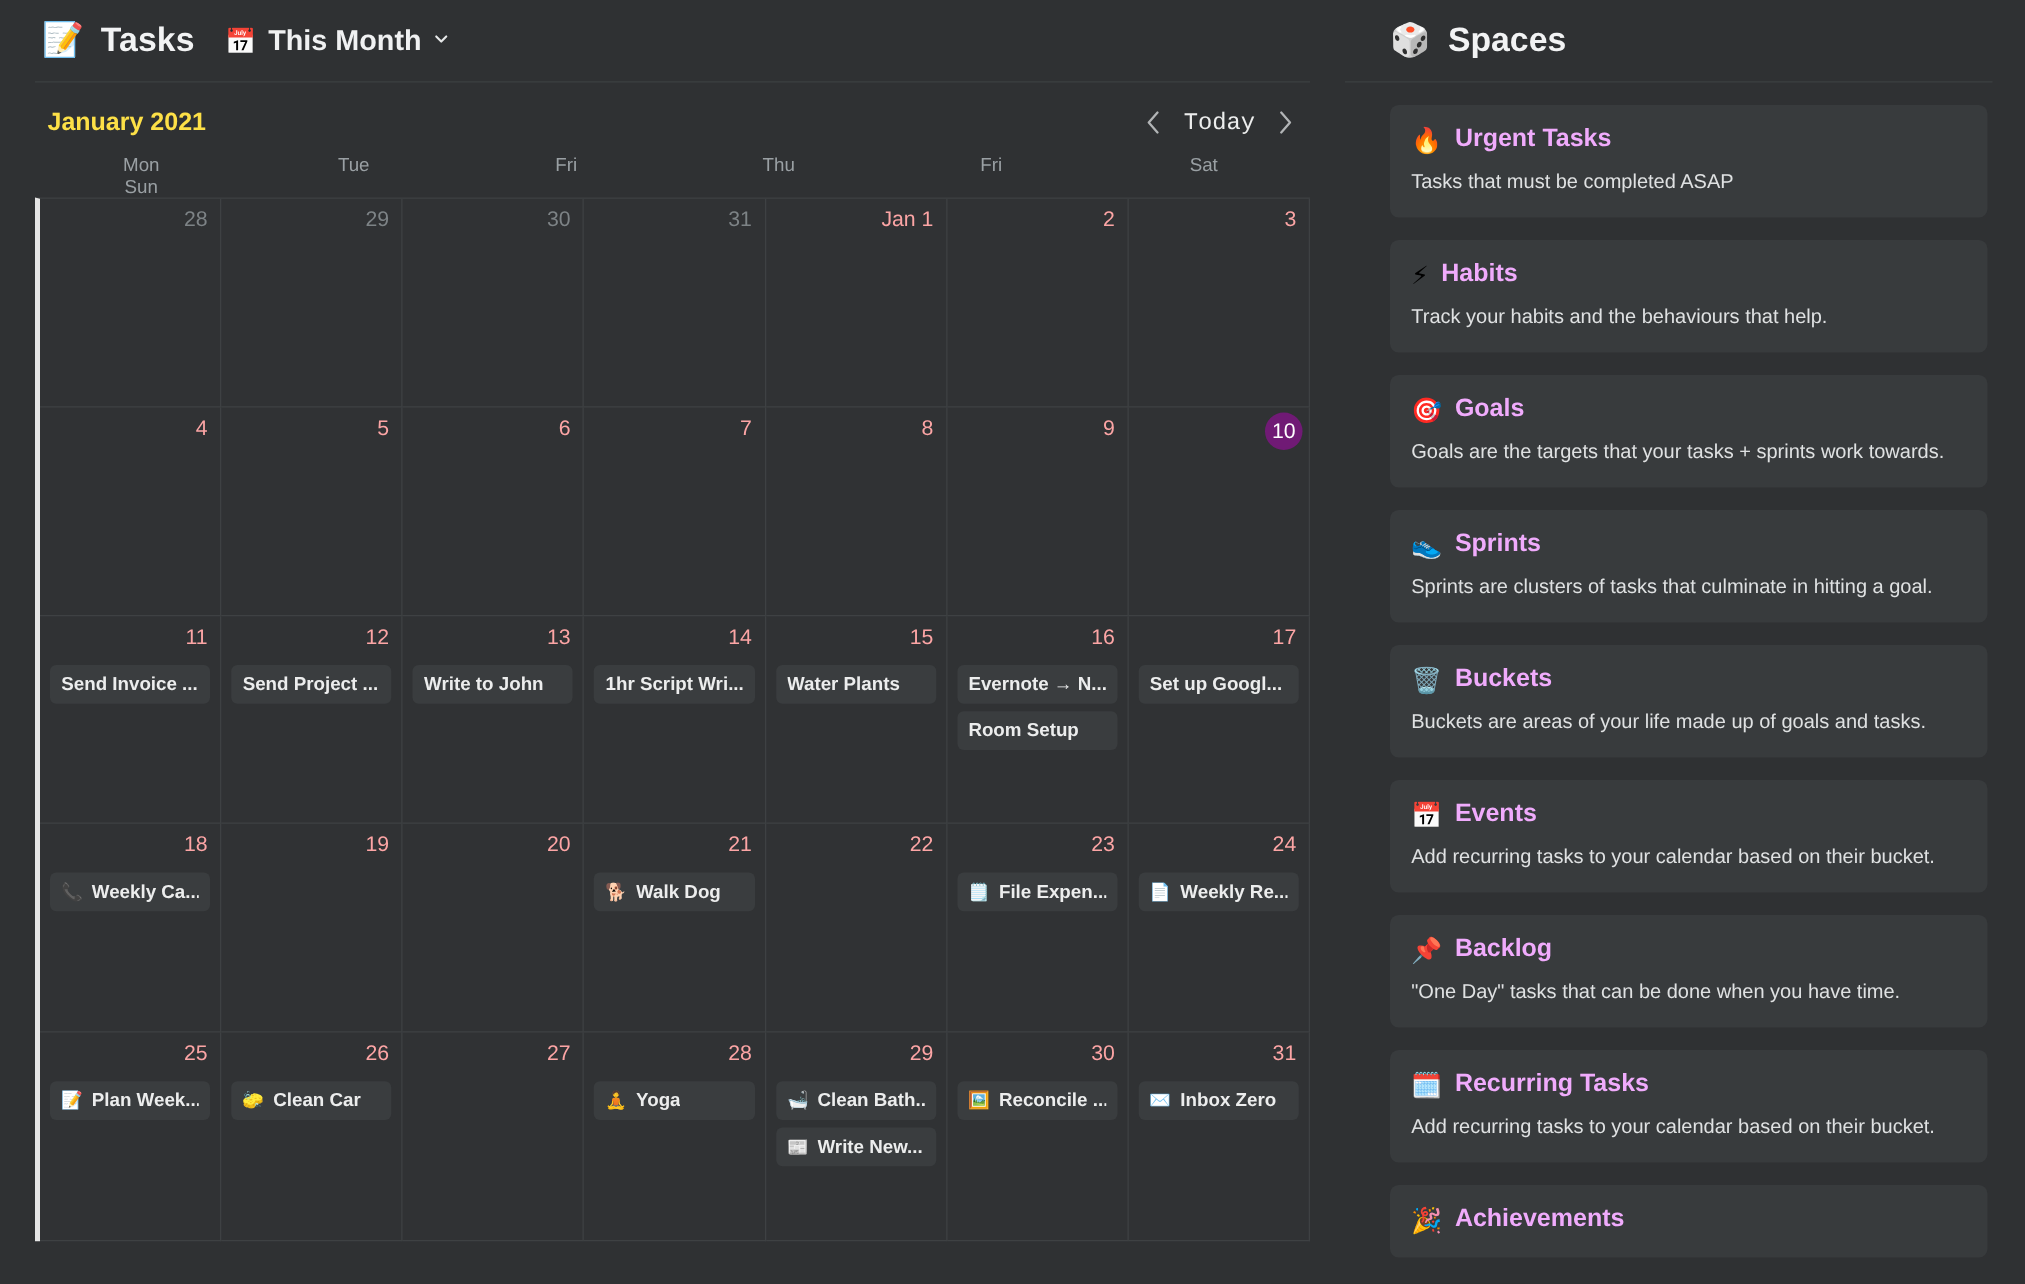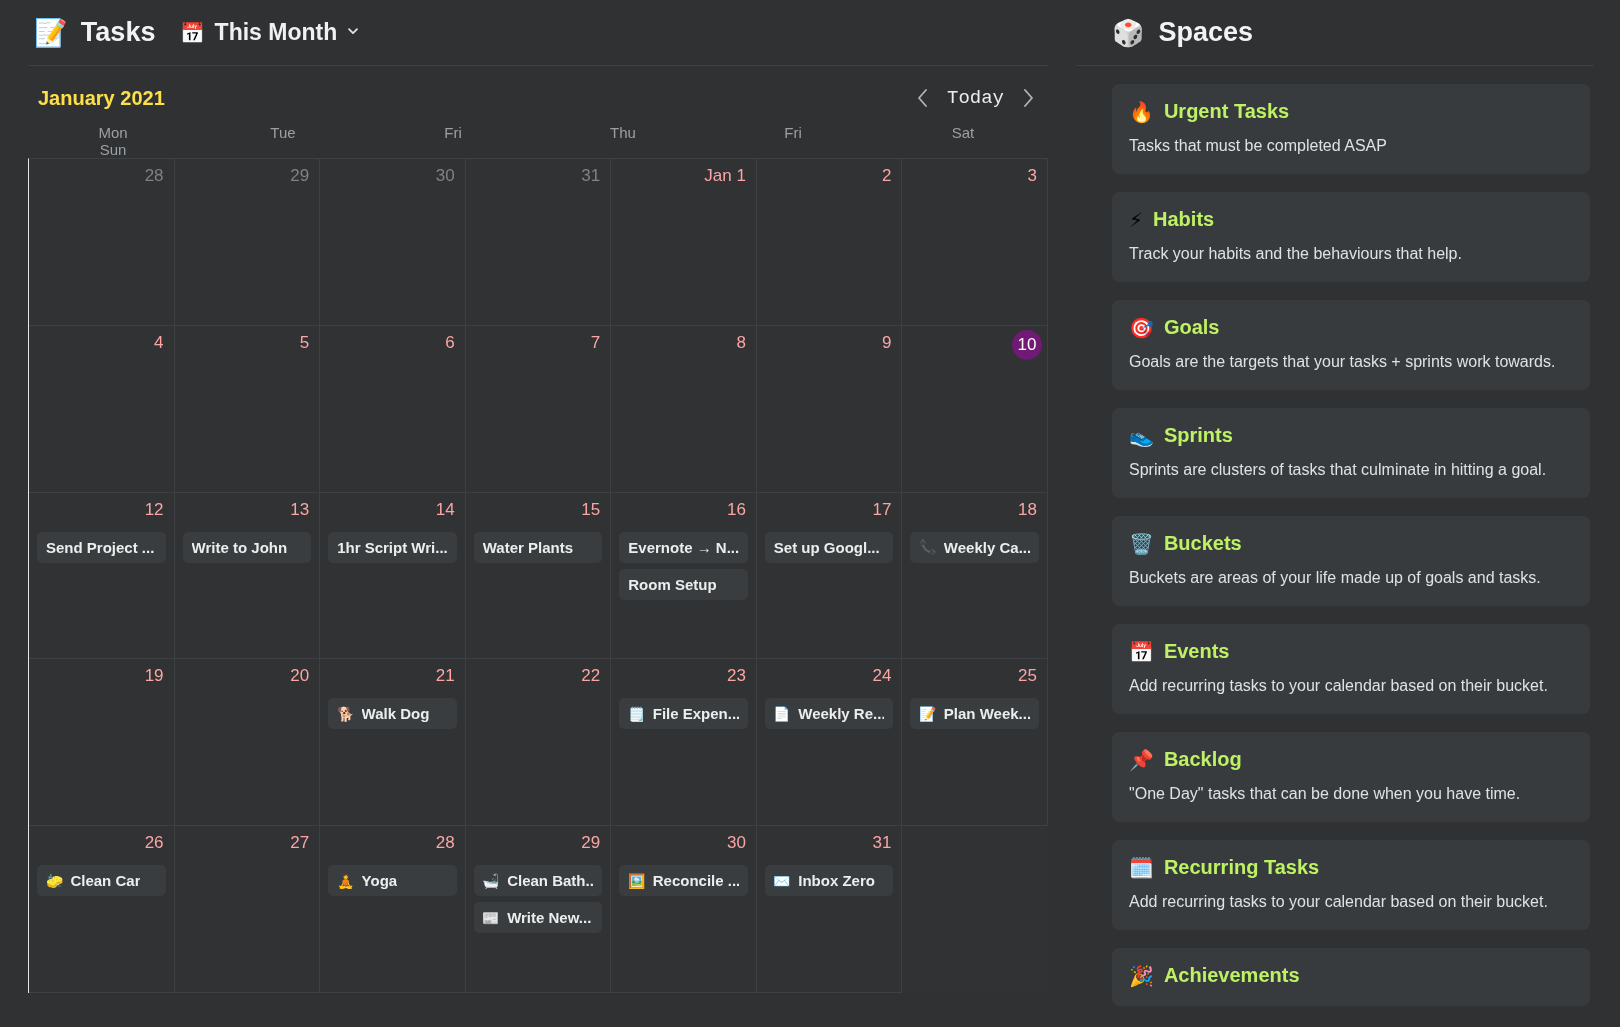--- a/index.html
+++ b/index.html
@@ -50,21 +50,21 @@
   }
   .weekday { display: flex; align-items: center; justify-content: center;
     font-size: 15px; color: #9aa0a4; }
 
   #grid {
     flex: 1 1 auto;
     display: grid;
     grid-template-columns: repeat(7, 1fr);
     grid-auto-rows: 1fr;
     border-top: 1px solid #3e4143;
-    border-left: 1px solid #e5e5e5;
+    border-left: 4px solid #e5e5e5;
     margin-bottom: 34px;
     background: #303234;
   }
   .daycell {
     border-right: 1px solid #3e4143;
     border-bottom: 1px solid #3e4143;
     padding: 7px 8px 6px 8px;
     display: flex; flex-direction: column; align-items: stretch;
     min-width: 0; overflow: hidden;
     cursor: pointer;
@@ -117,21 +117,21 @@
   }
   .space-card {
     background: #383b3d;
     border-radius: 7px;
     padding: 16px 17px 19px 17px;
     flex: 0 0 auto;
     cursor: pointer;
   }
   .space-head { display: flex; align-items: center; gap: 10px; }
   .space-emoji { font-size: 20px; }
-  .space-name { font-size: 20px; font-weight: bold; color: #bef264; }
+  .space-name { font-size: 20px; font-weight: bold; color: #f0abfc; }
   .space-desc { margin-top: 14px; font-size: 16px; color: #dfe1e2; }
 </style>
 </head>
 <body>
 
 <div id="app">
 
   <div id="calendar-pane">
 
     <div id="cal-topbar">
@@ -241,20 +241,30 @@
             <div class="daynum">9</div>
           </div>
         </div>
         <div class="daycell">
           <div class="daynum-wrap">
             <div class="daynum today">10</div>
           </div>
         </div>
         <div class="daycell">
           <div class="daynum-wrap">
+            <div class="daynum">11</div>
+          </div>
+          <div class="chips">
+            <div class="chip">
+              <span class="chip-text">Send Invoice ...</span>
+            </div>
+          </div>
+        </div>
+        <div class="daycell">
+          <div class="daynum-wrap">
             <div class="daynum">12</div>
           </div>
           <div class="chips">
             <div class="chip">
               <span class="chip-text">Send Project ...</span>
             </div>
           </div>
         </div>
         <div class="daycell">
           <div class="daynum-wrap">

